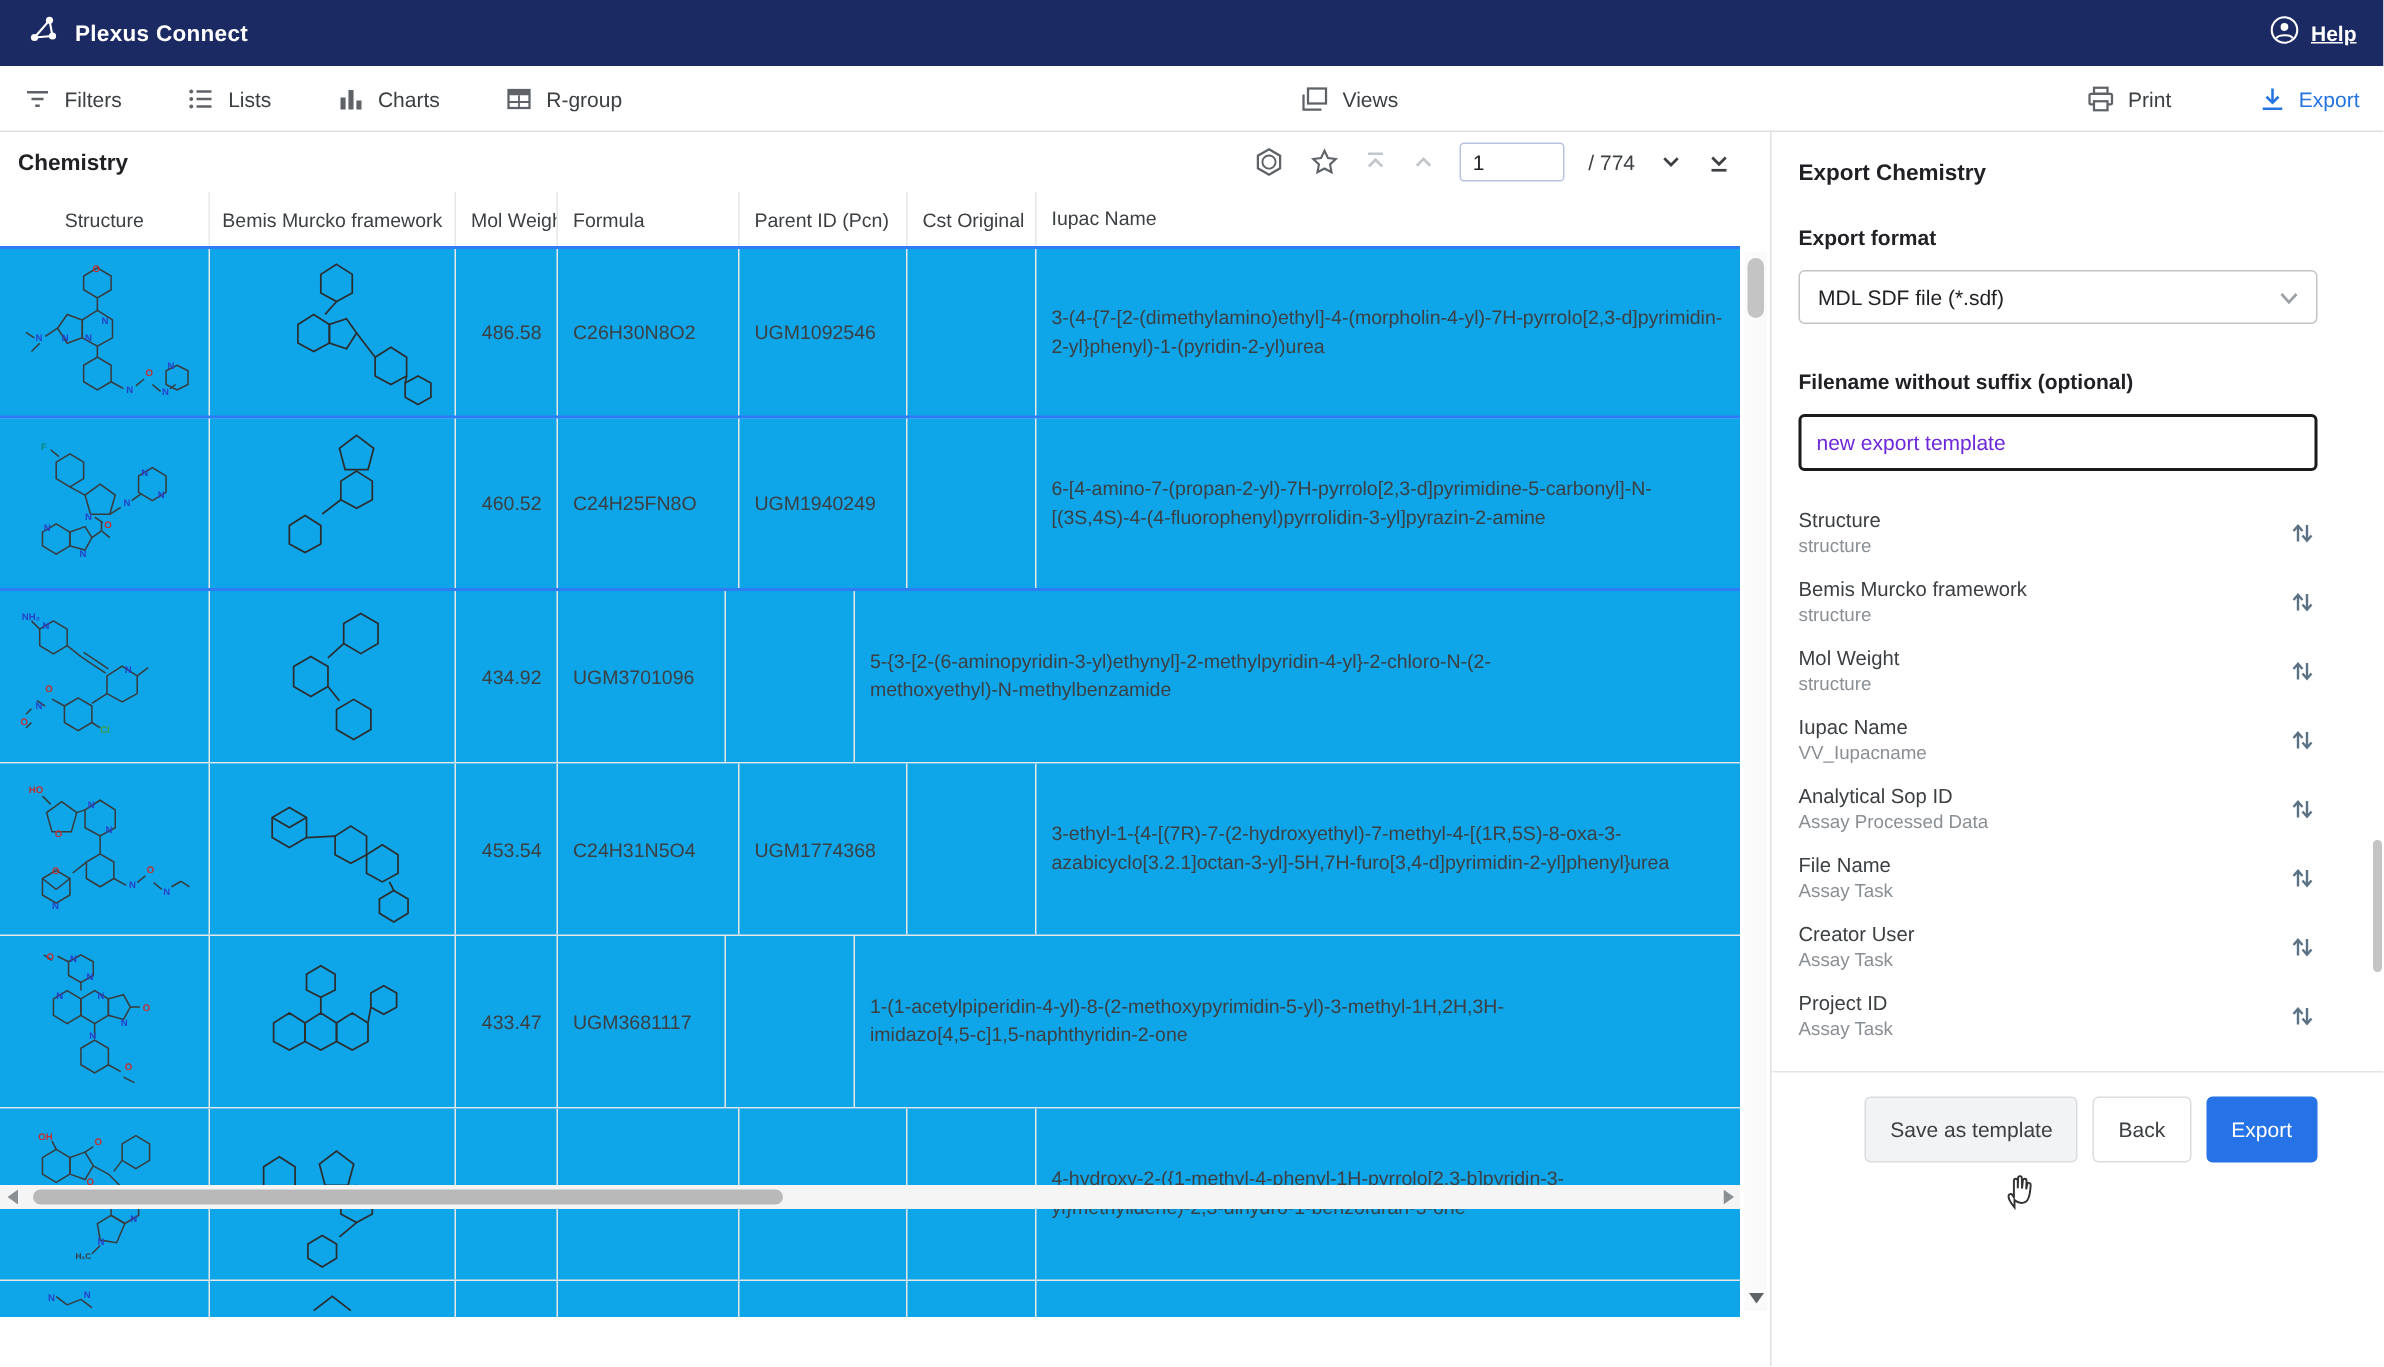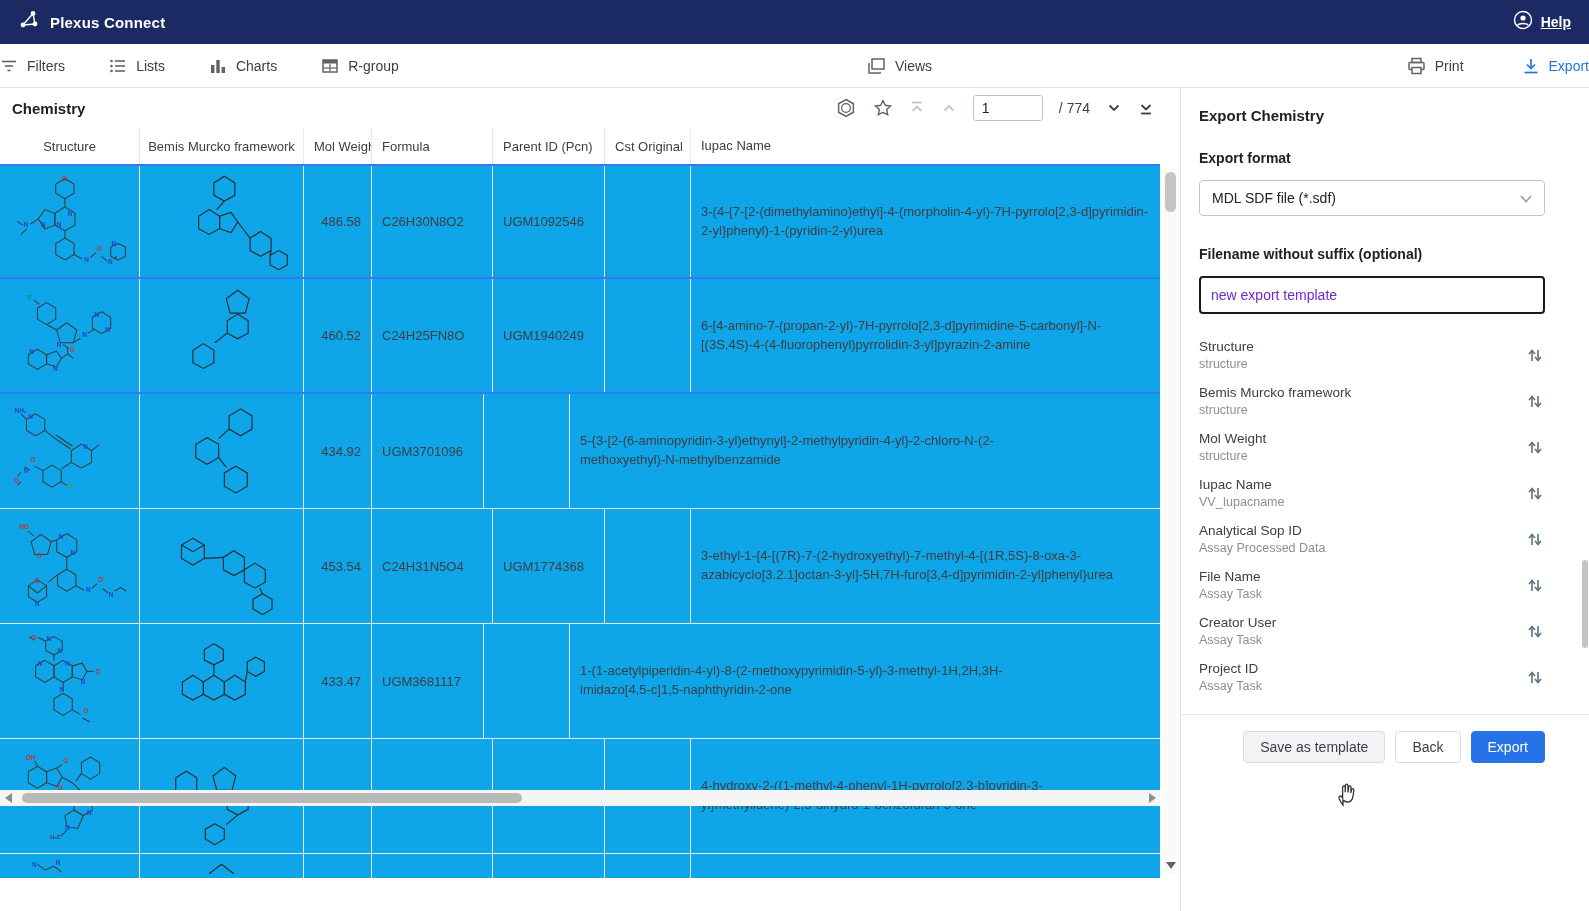--- a/index.html
+++ b/index.html
@@ -8,21 +8,21 @@
   .screen { position:relative; width:1589px; height:911px; overflow:hidden; }
 
   
   .app-header { height:44px; background:#1c2a63; color:#fff; display:flex; align-items:center; padding:0 18px; }
   .app-header .logo { display:flex; align-items:center; gap:10px; }
   .app-title { font-size:15px; font-weight:700; letter-spacing:.2px; }
   .header-right { margin-left:auto; display:flex; align-items:center; gap:8px; }
   .help-link { color:#fff; font-size:14px; font-weight:700; text-decoration:underline; cursor:pointer; }
 
   
-  .toolbar { height:44px; border-bottom:1px solid #e0e0e0; display:flex; align-items:center; padding:0 0; position:relative; background:#fff; }
+  .toolbar { height:44px; border-bottom:1px solid #e0e0e0; display:flex; align-items:center; padding:0 16px; position:relative; background:#fff; }
   .tb-item { display:flex; align-items:center; gap:9px; font-size:14px; color:#3c4043; margin-right:44px; cursor:pointer; }
   .tb-item svg { display:block; }
   .tb-views { position:absolute; left:866px; margin:0; }
   .tb-right { margin-left:auto; display:flex; align-items:center; gap:58px; }
   .tb-right .tb-item { margin-right:0; }
   .tb-export { color:#2374e1; font-weight:400; }
 
   
   .main { display:flex; height:823px; }
   .table-area { width:1181px; position:relative; border-right:1px solid #e0e0e0; }
@@ -72,21 +72,21 @@
   .format-select .chev { margin-left:auto; }
   .panel-label.filename { margin-top:30px; }
   .filename-input { margin-top:14px; width:100%; height:38px; border:2px solid #1b1b1b; border-radius:4px; padding:0 10px; font-size:14px; color:#6d28d9; font-family:"Liberation Sans",sans-serif; outline:none; display:block; }
   .fields { margin-top:18px; }
   .field-row { display:flex; align-items:center; padding:7px 0; }
   .field-texts { display:flex; flex-direction:column; gap:3px; }
   .field-label { font-size:13.5px; color:#3c4043; }
   .field-source { font-size:12.5px; color:#8a8f94; }
   .field-move { margin-left:auto; cursor:pointer; display:flex; align-items:center; padding:2px; }
   .panel-footer { border-top:1px solid #e4e4e4; margin:14px -44px 0 -18px; padding:16px 44px 0 18px; display:flex; justify-content:flex-end; gap:10px; }
-  .btn { height:32px; border-radius:4px; font-size:14px; font-family:"Liberation Sans",sans-serif; padding:0 16px; cursor:pointer; }
+  .btn { height:44px; border-radius:4px; font-size:14px; font-family:"Liberation Sans",sans-serif; padding:0 16px; cursor:pointer; }
   .btn-save { background:#f1f3f4; border:1px solid #dadce0; color:#3c4043; }
   .btn-back { background:#fff; border:1px solid #dadce0; color:#3c4043; }
   .btn-export { background:#2573e6; border:1px solid #2573e6; color:#fff; }
 
   .cursor-hand { position:absolute; left:1335px; top:780px; width:24px; height:28px; pointer-events:none; }
 </style>
 </head>
 <body>
 
 <div class="screen">

